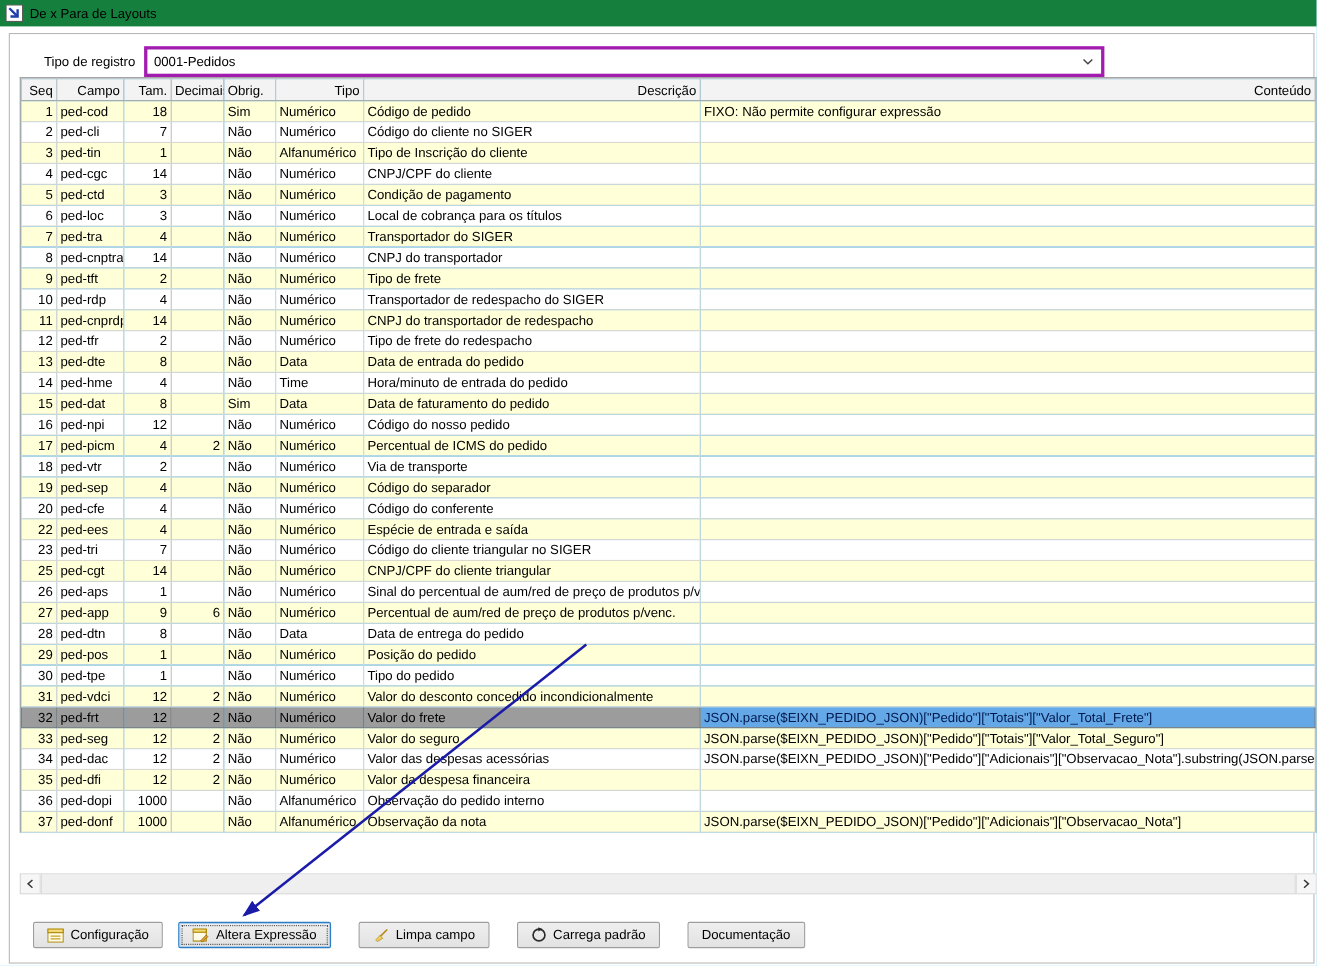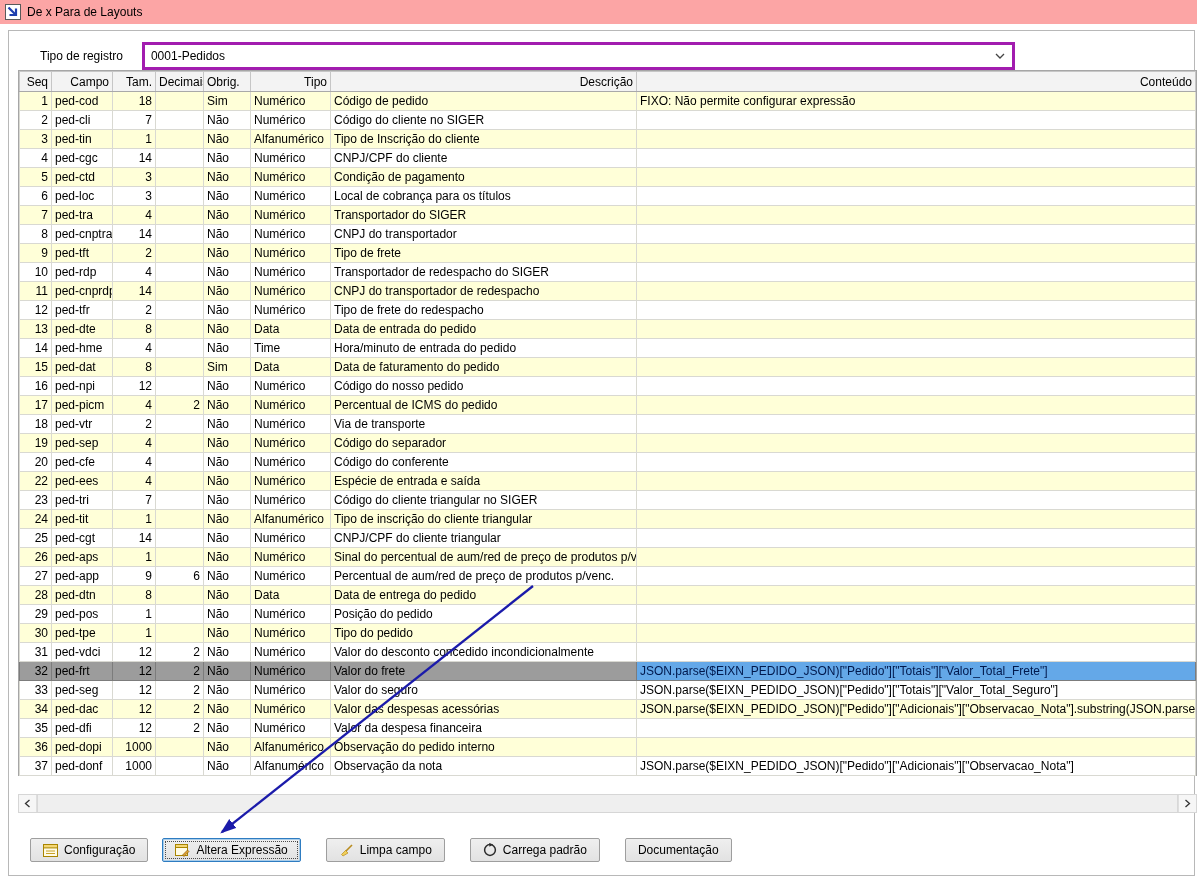--- a/index.html
+++ b/index.html
@@ -12,26 +12,26 @@
     --header-bg:#F3F3F3;
     --button-bg:#EFEFEF;
   }
   html,body{margin:0;padding:0;}
   body{
     position:relative;width:1197px;height:878px;overflow:hidden;
     background:#fff;color:#000;
     font-family:"Liberation Sans",sans-serif;font-size:12px;
   }
   
-  .titlebar{position:absolute;left:0;top:0;right:0;height:24px;display:flex;align-items:center;gap:6px;padding-left:5px;background:#fca5a5;}
+  .titlebar{position:absolute;left:0;top:0;right:0;height:24px;display:flex;align-items:center;gap:6px;padding-left:5px;background:#15803d;}
   .title-text{font-size:12px;}
   
   .frame{position:absolute;left:8px;top:30px;right:2px;bottom:2px;border:1px solid #b8b8b8;background:#fff;}
   
-  .record-row{position:absolute;left:40px;top:45px;height:22px;display:flex;align-items:center;z-index:2;gap:11px;}
+  .record-row{position:absolute;left:40px;top:45px;height:22px;display:flex;align-items:center;z-index:2;}
   .record-label{margin-right:8px;white-space:nowrap;}
   .combobox{width:861px;height:22px;border:3px solid #a21caf;background:#fff;display:flex;align-items:center;padding-left:6px;position:relative;}
   .combo-chevron{position:absolute;right:7px;top:8px;line-height:0;}
   
   .grid-area{position:absolute;left:18px;top:70px;right:0;z-index:2;border:1px solid #a6a6a6;border-bottom:none;overflow:hidden;background:#7dd3fc;}
   .grid-area table{table-layout:fixed;width:100%;border-collapse:collapse;}
   col.c-seq{width:32px}col.c-campo{width:61px}col.c-tam{width:43px}col.c-dec{width:48px}col.c-obrig{width:47px}col.c-tipo{width:80px}col.c-desc{width:306px}
   th{background:var(--header-bg);border:1px solid #c6c6c6;border-bottom:1px solid #a9a9a9;font-weight:normal;text-align:right;height:19px;padding:0 3px;overflow:hidden;white-space:nowrap;}
   td{border:1px solid #d9d9d2;height:18px;line-height:18px;padding:0 3px;overflow:hidden;white-space:nowrap;}
   tbody tr:nth-child(odd) td{background:var(--row-alt);}
@@ -324,30 +324,20 @@
           <td class="col-conteudo"></td>
         </tr>
         <tr>
           <td class="col-seq">23</td>
           <td class="col-campo">ped-tri</td>
           <td class="col-tam">7</td>
           <td class="col-decimais"></td>
           <td class="col-obrig">Não</td>
           <td class="col-tipo">Numérico</td>
           <td class="col-descricao">Código do cliente triangular no SIGER</td>
-          <td class="col-conteudo"></td>
-        </tr>
-        <tr>
-          <td class="col-seq">24</td>
-          <td class="col-campo">ped-tit</td>
-          <td class="col-tam">1</td>
-          <td class="col-decimais"></td>
-          <td class="col-obrig">Não</td>
-          <td class="col-tipo">Alfanumérico</td>
-          <td class="col-descricao">Tipo de inscrição do cliente triangular</td>
           <td class="col-conteudo"></td>
         </tr>
         <tr>
           <td class="col-seq">25</td>
           <td class="col-campo">ped-cgt</td>
           <td class="col-tam">14</td>
           <td class="col-decimais"></td>
           <td class="col-obrig">Não</td>
           <td class="col-tipo">Numérico</td>
           <td class="col-descricao">CNPJ/CPF do cliente triangular</td>

